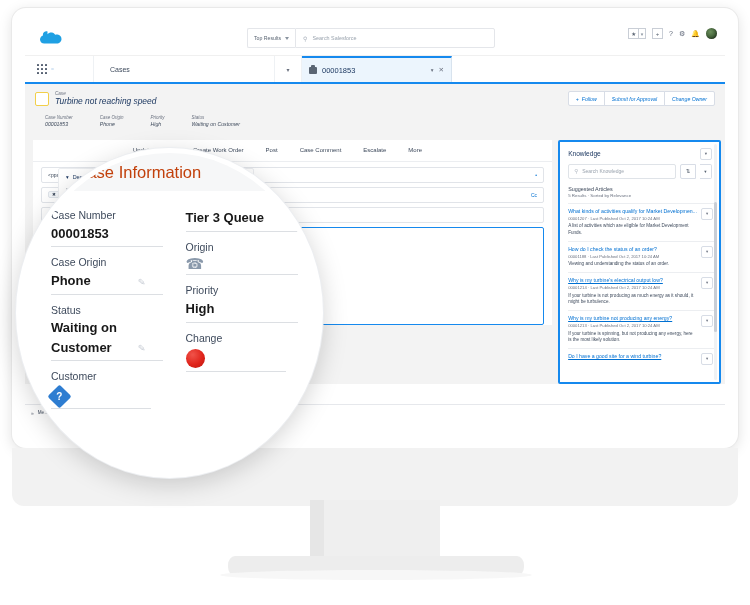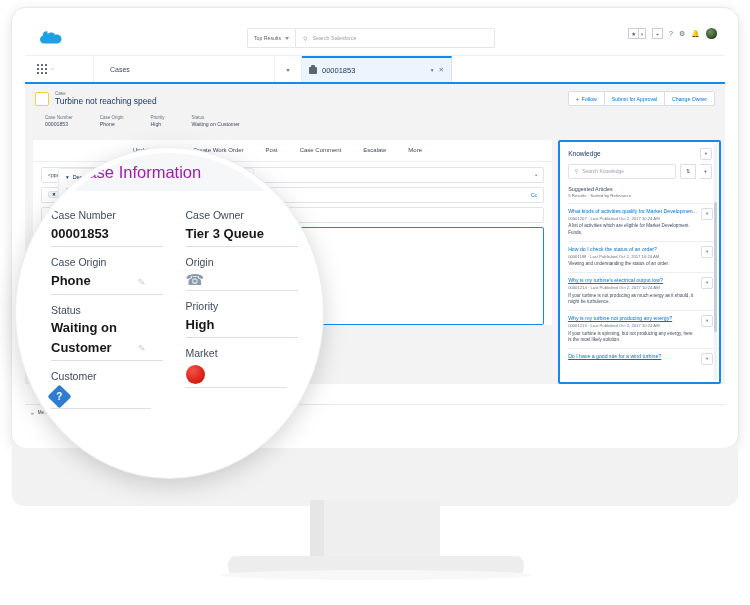--- a/index.html
+++ b/index.html
@@ -116,21 +116,21 @@
   .tab-icon{
     width:8px;height:7px;background:#5a6573;border-radius:1px;position:relative;
   }
   .tab-icon:before{content:"";position:absolute;left:2px;top:-1.6px;width:4px;height:1.6px;
     background:#5a6573;border-radius:1px 1px 0 0;}
   .tab-label{font-size:7.5px;color:#16325c;flex:1;}
   .tab-caret{font-size:5.5px;color:#6b7280;}
   .tab-close{font-size:6.5px;color:#6b7280;}
 
   
-  .rec-header{background:#f3f3f3;padding:7px 10px 0 10px;}
+  .rec-header{background:#f3f3f3;padding:7px 10px 0 10px;font-style:italic;}
   .rec-top{display:flex;align-items:flex-start;}
   .rec-icon{
     width:12px;height:12px;border:1.6px solid #f2cf4a;background:#ffffff;
     border-radius:2px;margin-right:6px;flex:0 0 auto;margin-top:1px;
   }
   .rec-type{font-size:4.6px;color:#6b7280;line-height:1.1;}
   .rec-title{font-size:8.4px;color:#16325c;line-height:1.3;}
   .rec-actions{margin-left:auto;display:flex;align-items:center;}
   .rec-btn{
     height:13px;padding:0 7px;background:#ffffff;border:1px solid #d8dde6;
@@ -267,21 +267,21 @@
     border:5px solid #ffffff;
     box-shadow:0 0 0 1px #eceef1, 0 6px 26px rgba(0,0,0,.18);
     overflow:hidden;
   }
   .loupe-inner{position:absolute;inset:0;padding:0;}
   .lp-head{
     height:38px;background:#f6f7f8;display:flex;align-items:center;
     padding-left:38px;gap:9px;
   }
   .lp-chev{font-size:15px;color:#2b3340;line-height:1;}
-  .lp-title{font-size:16.5px;color:#a21caf;}
+  .lp-title{font-size:16.5px;color:#c2410c;}
   .lp-grid{display:flex;padding:17px 0 0 0;}
   .lp-col{width:50%;padding-left:30px;box-sizing:border-box;}
   .lp-col.right{padding-left:16px;}
   .lp-field{margin-bottom:8px;position:relative;}
   .lp-k{font-size:10.5px;color:#3e4a5c;line-height:1.5;}
   .lp-v{font-size:13px;color:#181818;font-weight:bold;line-height:1.5;}
   .lp-rule{height:1px;background:#dcdfe3;margin-top:3px;width:112px;}
   .lp-rule.short{width:100px;}
   .lp-pencil{
     position:absolute;right:24px;bottom:8px;font-size:9px;color:#c9ced6;
@@ -564,36 +564,35 @@
             <div class="lp-k">Customer</div>
             <div class="lp-diamond">
                 <span>?</span>
               </div>
             <div class="lp-rule short"></div>
           </div>
         </div>
 
         <div class="lp-col right">
           <div class="lp-field">
-            <div class="lp-k">Case Owner</div>
             <div class="lp-v">Tier 3 Queue</div>
             <div class="lp-rule"></div>
           </div>
           <div class="lp-field">
             <div class="lp-k">Origin</div>
             <div class="lp-phone">☎</div>
             <div class="lp-rule"></div>
           </div>
           <div class="lp-field">
             <div class="lp-k">Priority</div>
             <div class="lp-v">High</div>
             <div class="lp-rule"></div>
           </div>
           <div class="lp-field">
-            <div class="lp-k">Market</div>
+            <div class="lp-k">Change</div>
             <div class="lp-redball"></div>
             <div class="lp-rule short"></div>
           </div>
         </div>
 
       </div>
     </div>
   </div>
 
 </div>

